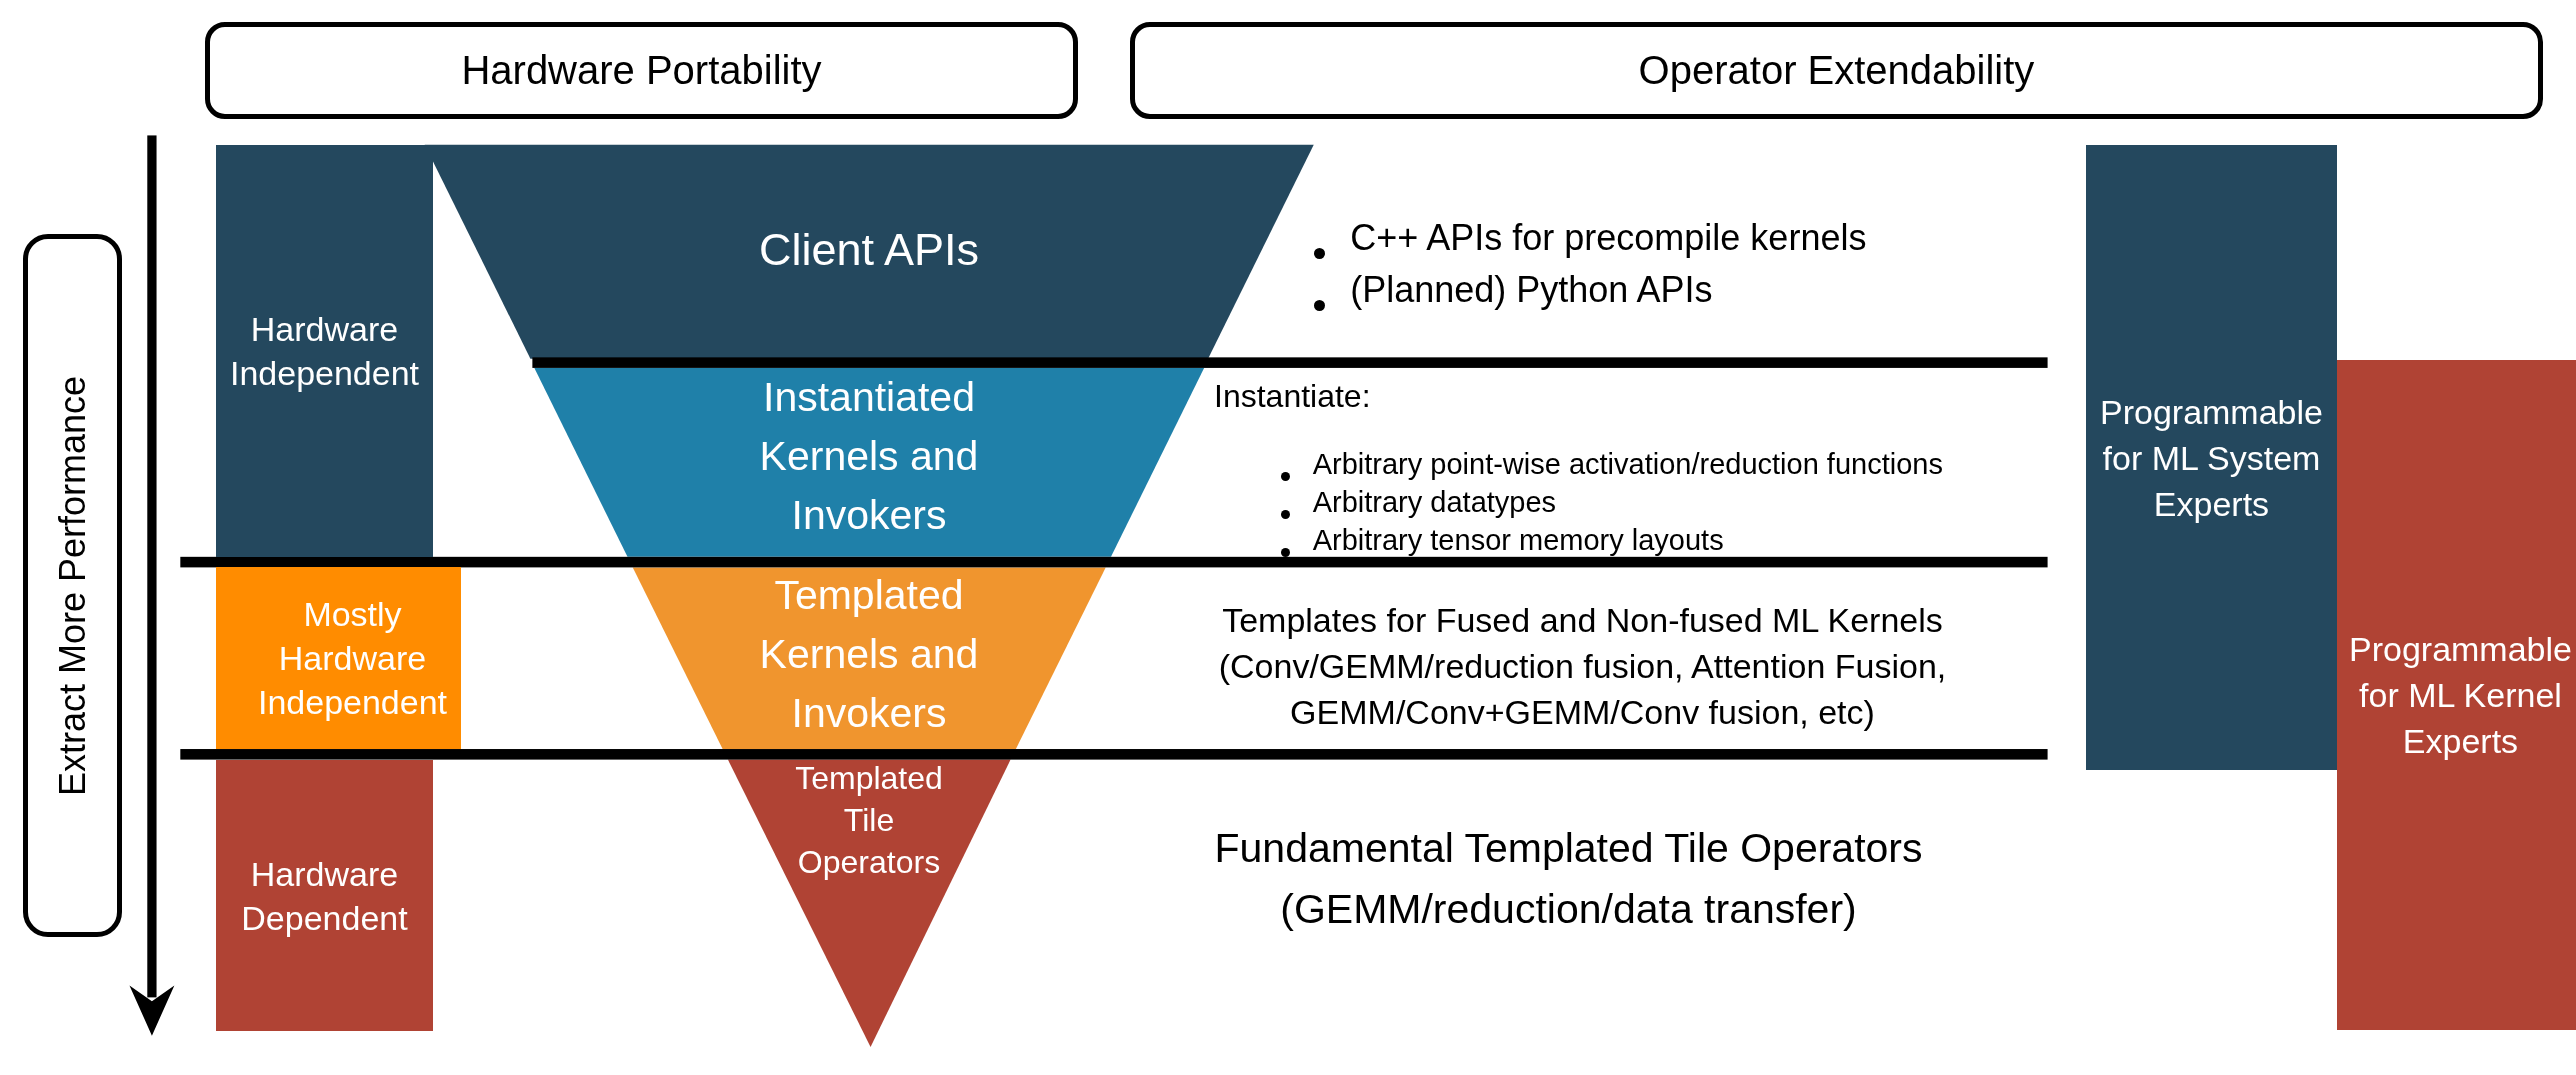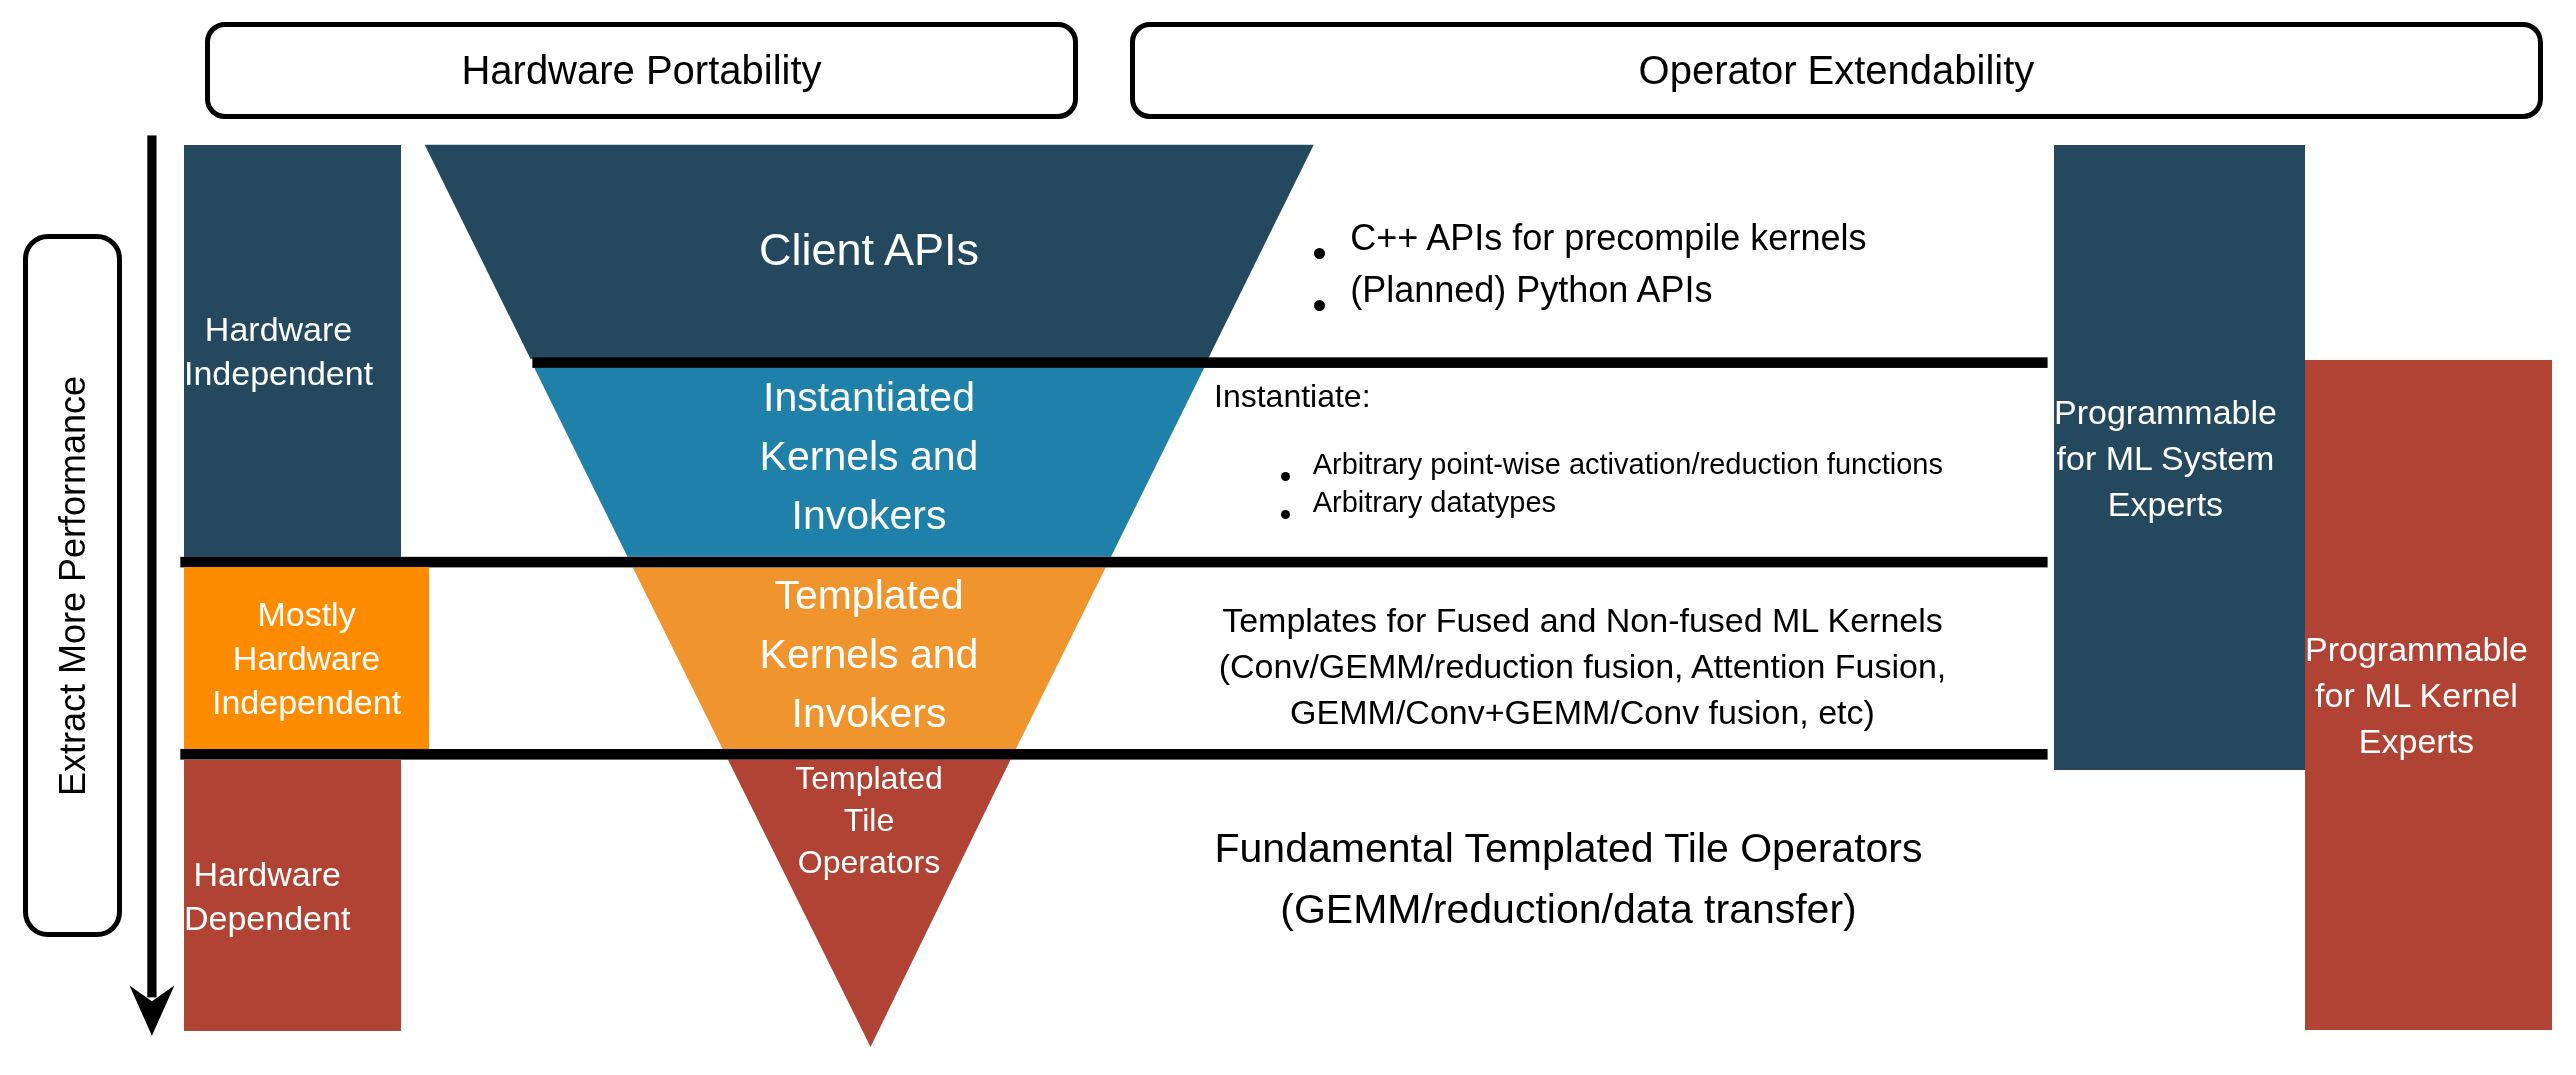--- a/index.html
+++ b/index.html
@@ -41,22 +41,22 @@
   }
   .perf-label {
     position: absolute; left: 50%; top: 50%;
     transform: translate(-50%, -50%) rotate(-90deg);
     white-space: nowrap;
     font-size: 36px; color: var(--ink);
   }
 
   
   .block {
-    display: flex; align-items: center; 
-    text-align: center; color: var(--text-light);
+    display: flex; align-items: center; justify-content: center;
+    text-align: center; color: var(--text-light); margin-left: 32px;
   }
   .blk-navy  { background: var(--navy); }
   .blk-orange{ background: var(--bright-orange); padding-left: 28px; }
   .blk-brick { background: var(--brick); }
   .block .lbl { font-size: 34px; line-height: 44px; }
 
   
   .funnel-lbl {
     transform: translate(-50%, -50%);
     text-align: center; color: var(--text-light);
@@ -158,20 +158,24 @@
 
   <div class="abs bullets bullets-sm" style="left:1281px; top:443px;">
     <div class="item">
       <span class="dot"></span>
       <span>Arbitrary point-wise activation/reduction functions</span>
     </div>
     <div class="item">
       <span class="dot"></span>
       <span>Arbitrary datatypes</span>
     </div>
+    <div class="item">
+      <span class="dot"></span>
+      <span>Arbitrary tensor memory layouts</span>
+    </div>
   </div>
 
   <div class="abs templates-note ml" style="left:1087px; top:597px;">Templates for Fused and Non-fused ML Kernels
 (Conv/GEMM/reduction fusion, Attention Fusion,
 GEMM/Conv+GEMM/Conv fusion, etc)</div>
 
   <div class="abs fundamental-note ml" style="left:1073px; top:818px;">Fundamental Templated Tile Operators
 (GEMM/reduction/data transfer)</div>
 
   <div class="abs block blk-navy" style="left:2054px; top:145px; width:251px; height:625px;">

